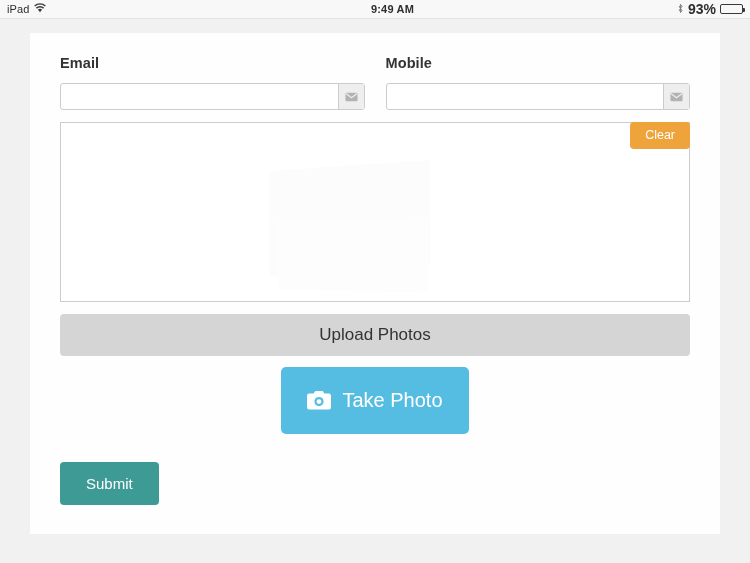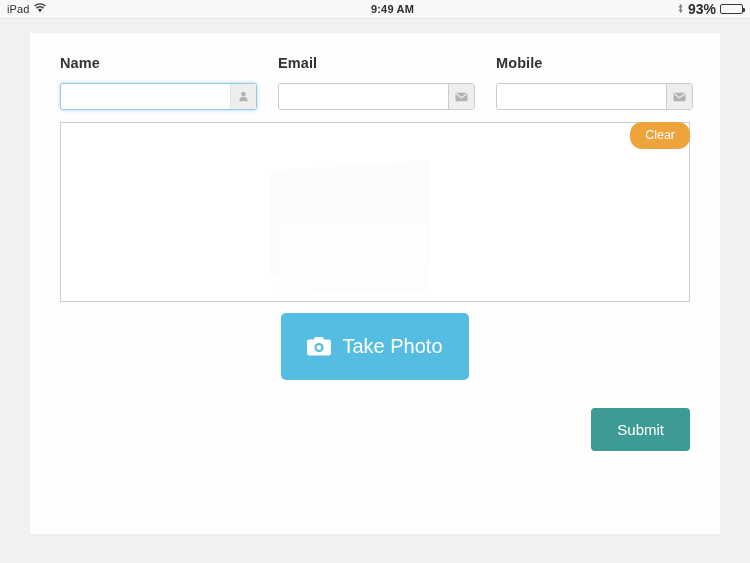--- a/index.html
+++ b/index.html
@@ -169,21 +169,21 @@
   .btn-clear {
     position: absolute;
     top: 0; right: 0;
     background: #efa33b;
     color: #fff;
     border: 0;
     font-family: "Liberation Sans", sans-serif;
     font-size: 12.5px;
     padding: 7px 15px;
     cursor: pointer;
-    border-radius: 12px;
+    border-radius: 4px;
     line-height: 1;
   }
 
   
   .btn-upload {
     display: block;
     margin: 12px 12px 0 12px;
     width: calc(100% - 24px);
     background: #d5d5d5;
     border: 0;
@@ -209,21 +209,20 @@
     padding: 22px 26px;
     display: flex;
     align-items: center;
     gap: 11px;
     cursor: pointer;
   }
   .cam-ico { display: block; }
 
   .submit-row {
     display: flex;
-    justify-content: flex-end;
     padding: 0 12px;
     margin-top: 28px;
   }
   .btn-submit {
     background: #3e9a94;
     border: 0;
     border-radius: 4px;
     color: #fff;
     font-family: "Liberation Sans", sans-serif;
     font-size: 15px;
@@ -259,32 +258,20 @@
       <span class="batt-fill" id="batt-fill" style="width: 93%;"></span>
     </span>
   </div>
 </div>
 
 <div class="page">
   <div class="card">
 
     <div class="form-row">
 
-      <div class="field">
-        <div class="field-label">Name</div>
-        <div class="input-group focused">
-          <input type="text" placeholder="" style="">
-          <span class="input-addon">
-            <svg class="addon-ico" width="11" height="11" viewBox="0 0 12 12">
-              <circle cx="6" cy="3.3" r="2.5"></circle>
-              <path d="M1.3 11.2 C1.3 7.9 3.4 6.4 6 6.4 C8.6 6.4 10.7 7.9 10.7 11.2 Z"></path>
-            </svg>
-          </span>
-        </div>
-      </div>
 
       <div class="field">
         <div class="field-label">Email</div>
         <div class="input-group">
           <input type="text" placeholder="" style="">
           <span class="input-addon">
             <svg class="addon-ico" width="13" height="10" viewBox="0 0 14 10">
               <rect x="0.5" y="0.5" width="13" height="9" rx="1"></rect>
               <path d="M0.9 1.3 L7 5.8 L13.1 1.3" stroke="#eeeeee" stroke-width="1.3" fill="none"></path>
             </svg>
@@ -308,20 +295,21 @@
     </div>
 
 
     <div class="sig-wrap">
       <div class="sig-canvas">
         <div class="sig-watermark"></div>
       </div>
       <button class="btn-clear">Clear</button>
     </div>
 
+    <button class="btn-upload">Upload Photos</button>
 
     <div class="take-row">
       <button class="btn-take">
         <span>
           <svg class="cam-ico" width="24" height="19" viewBox="0 0 24 19">
             <path d="M8.2 0 L15.8 0 L17.3 2.6 L21.8 2.6 A2.2 2.2 0 0 1 24 4.8 L24 16.3 A2.2 2.2 0 0 1 21.8 18.5 L2.2 18.5 A2.2 2.2 0 0 1 0 16.3 L0 4.8 A2.2 2.2 0 0 1 2.2 2.6 L6.7 2.6 Z" fill="#ffffff"></path>
             <circle cx="12" cy="10.6" r="4.6" fill="#56bde2"></circle>
             <circle cx="12" cy="10.6" r="2.4" fill="#ffffff"></circle>
           </svg>
         </span>

